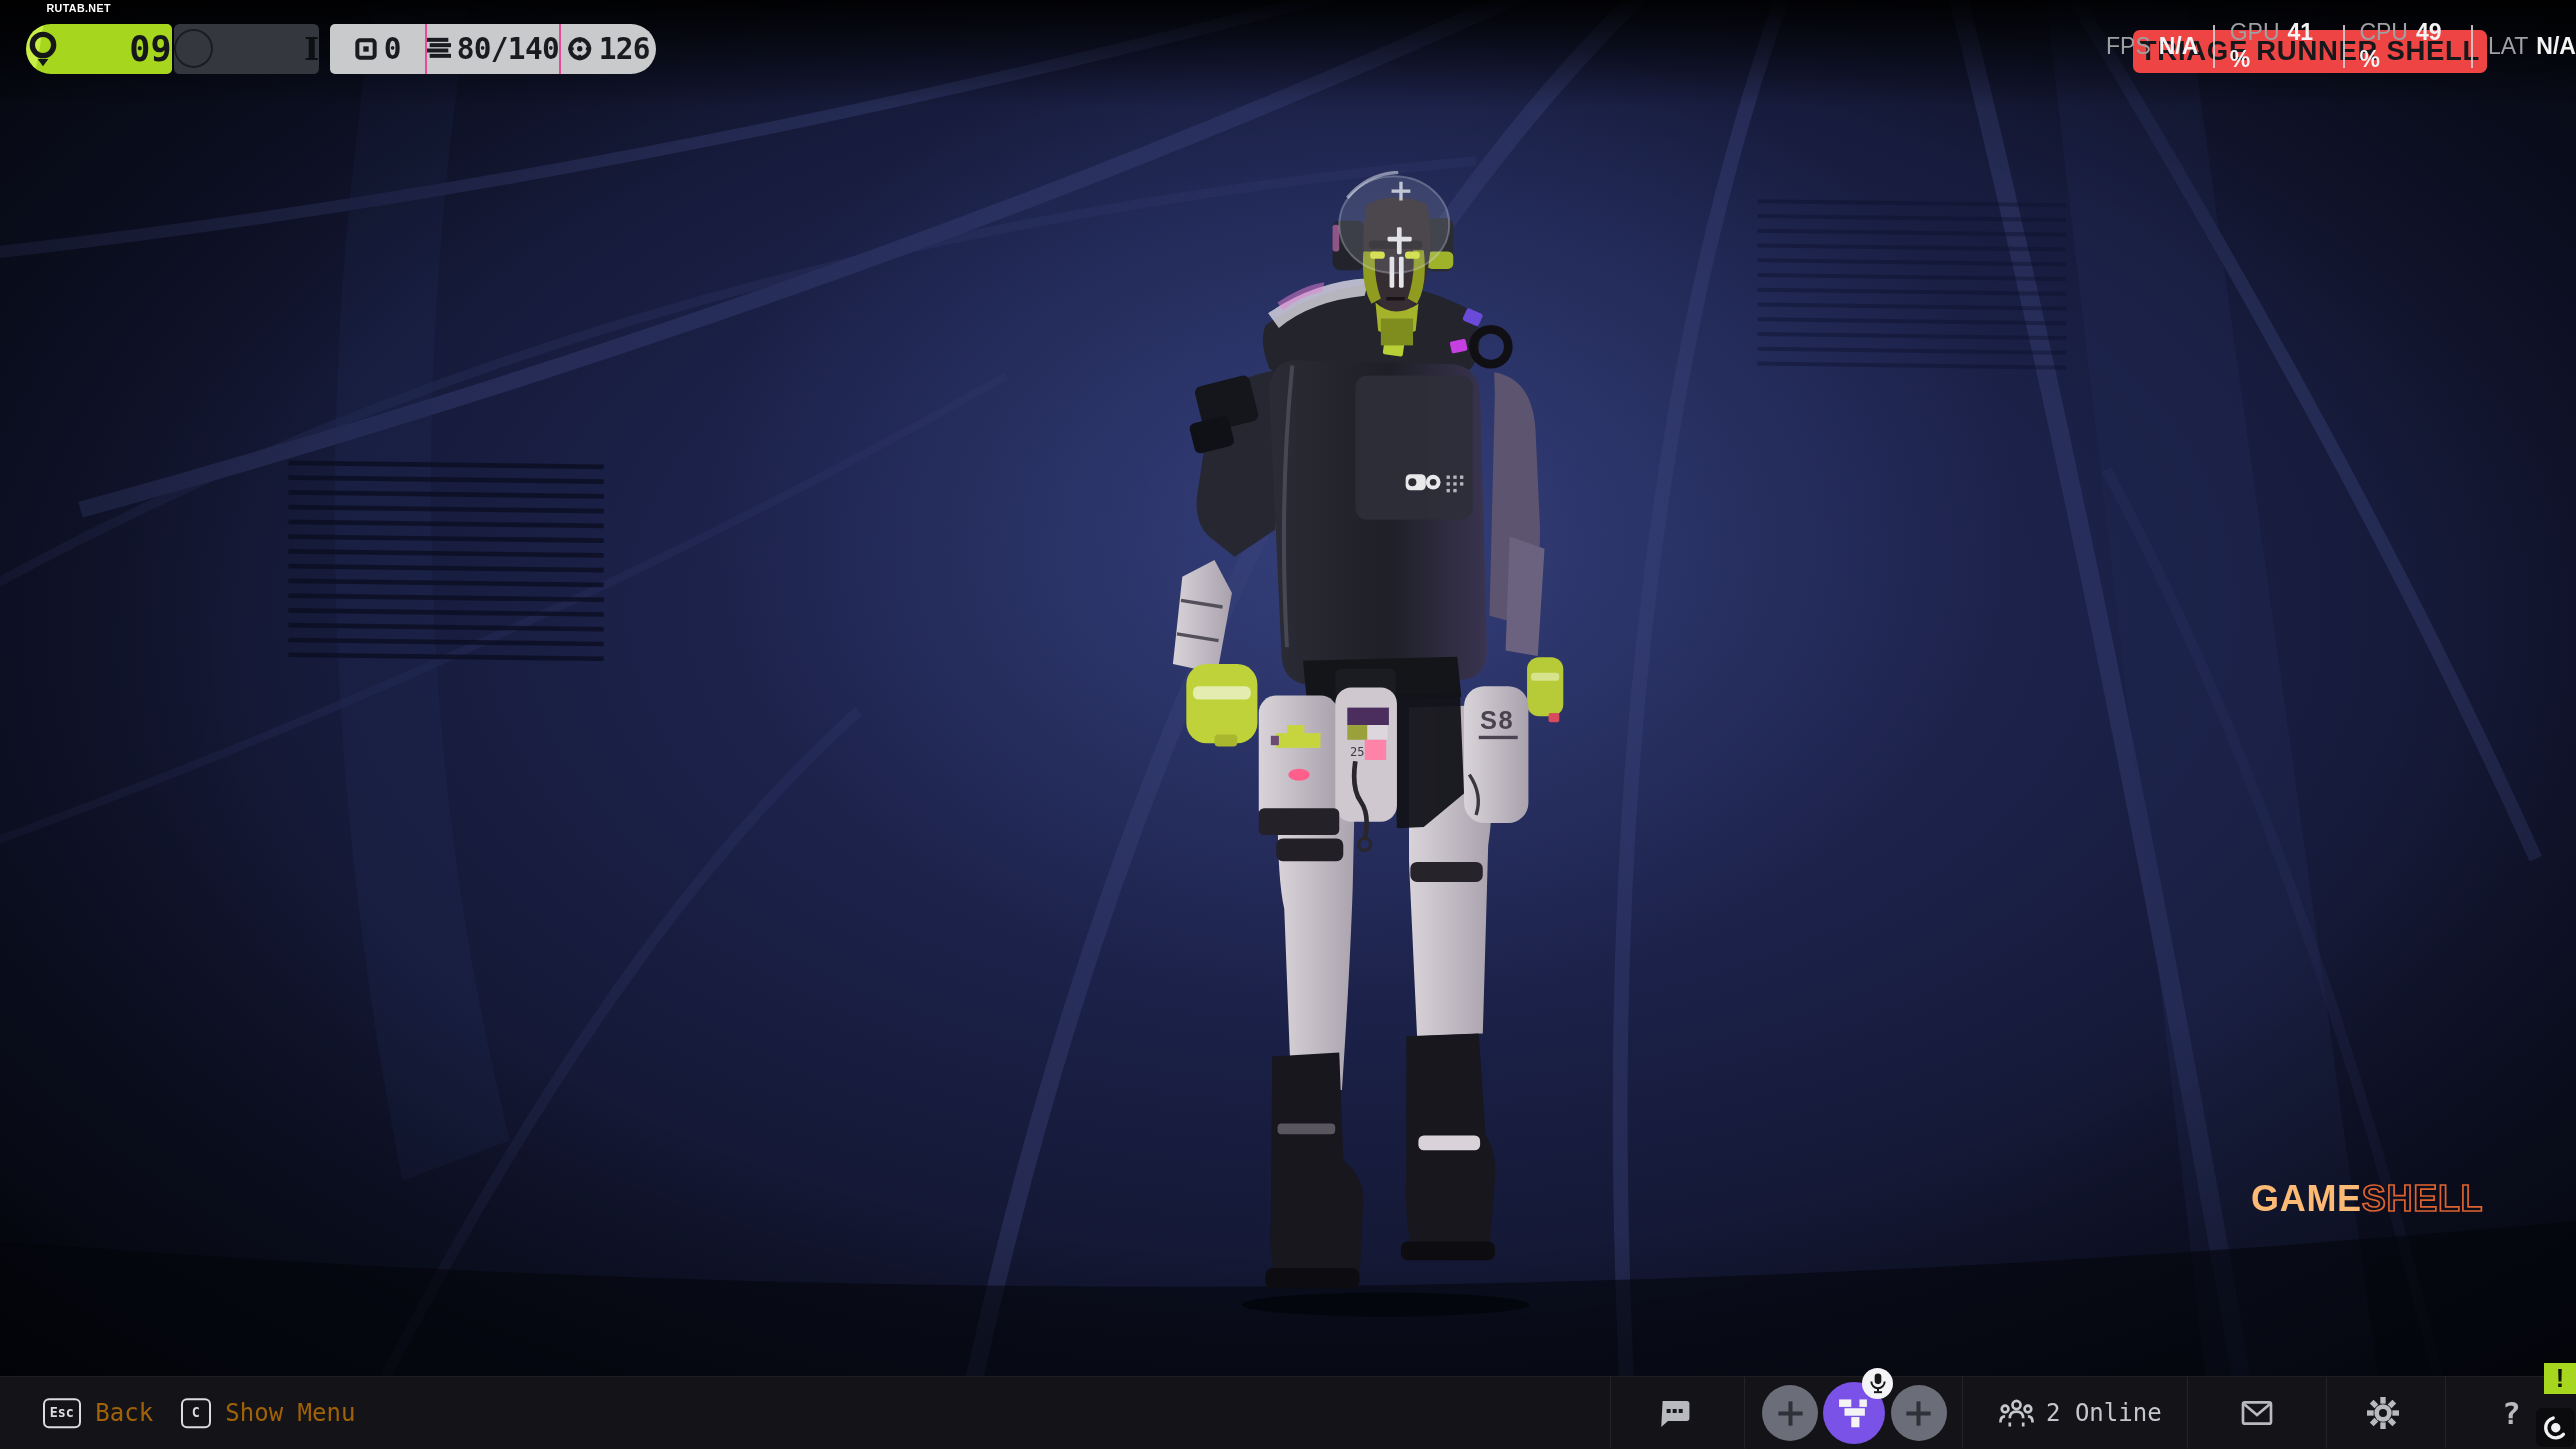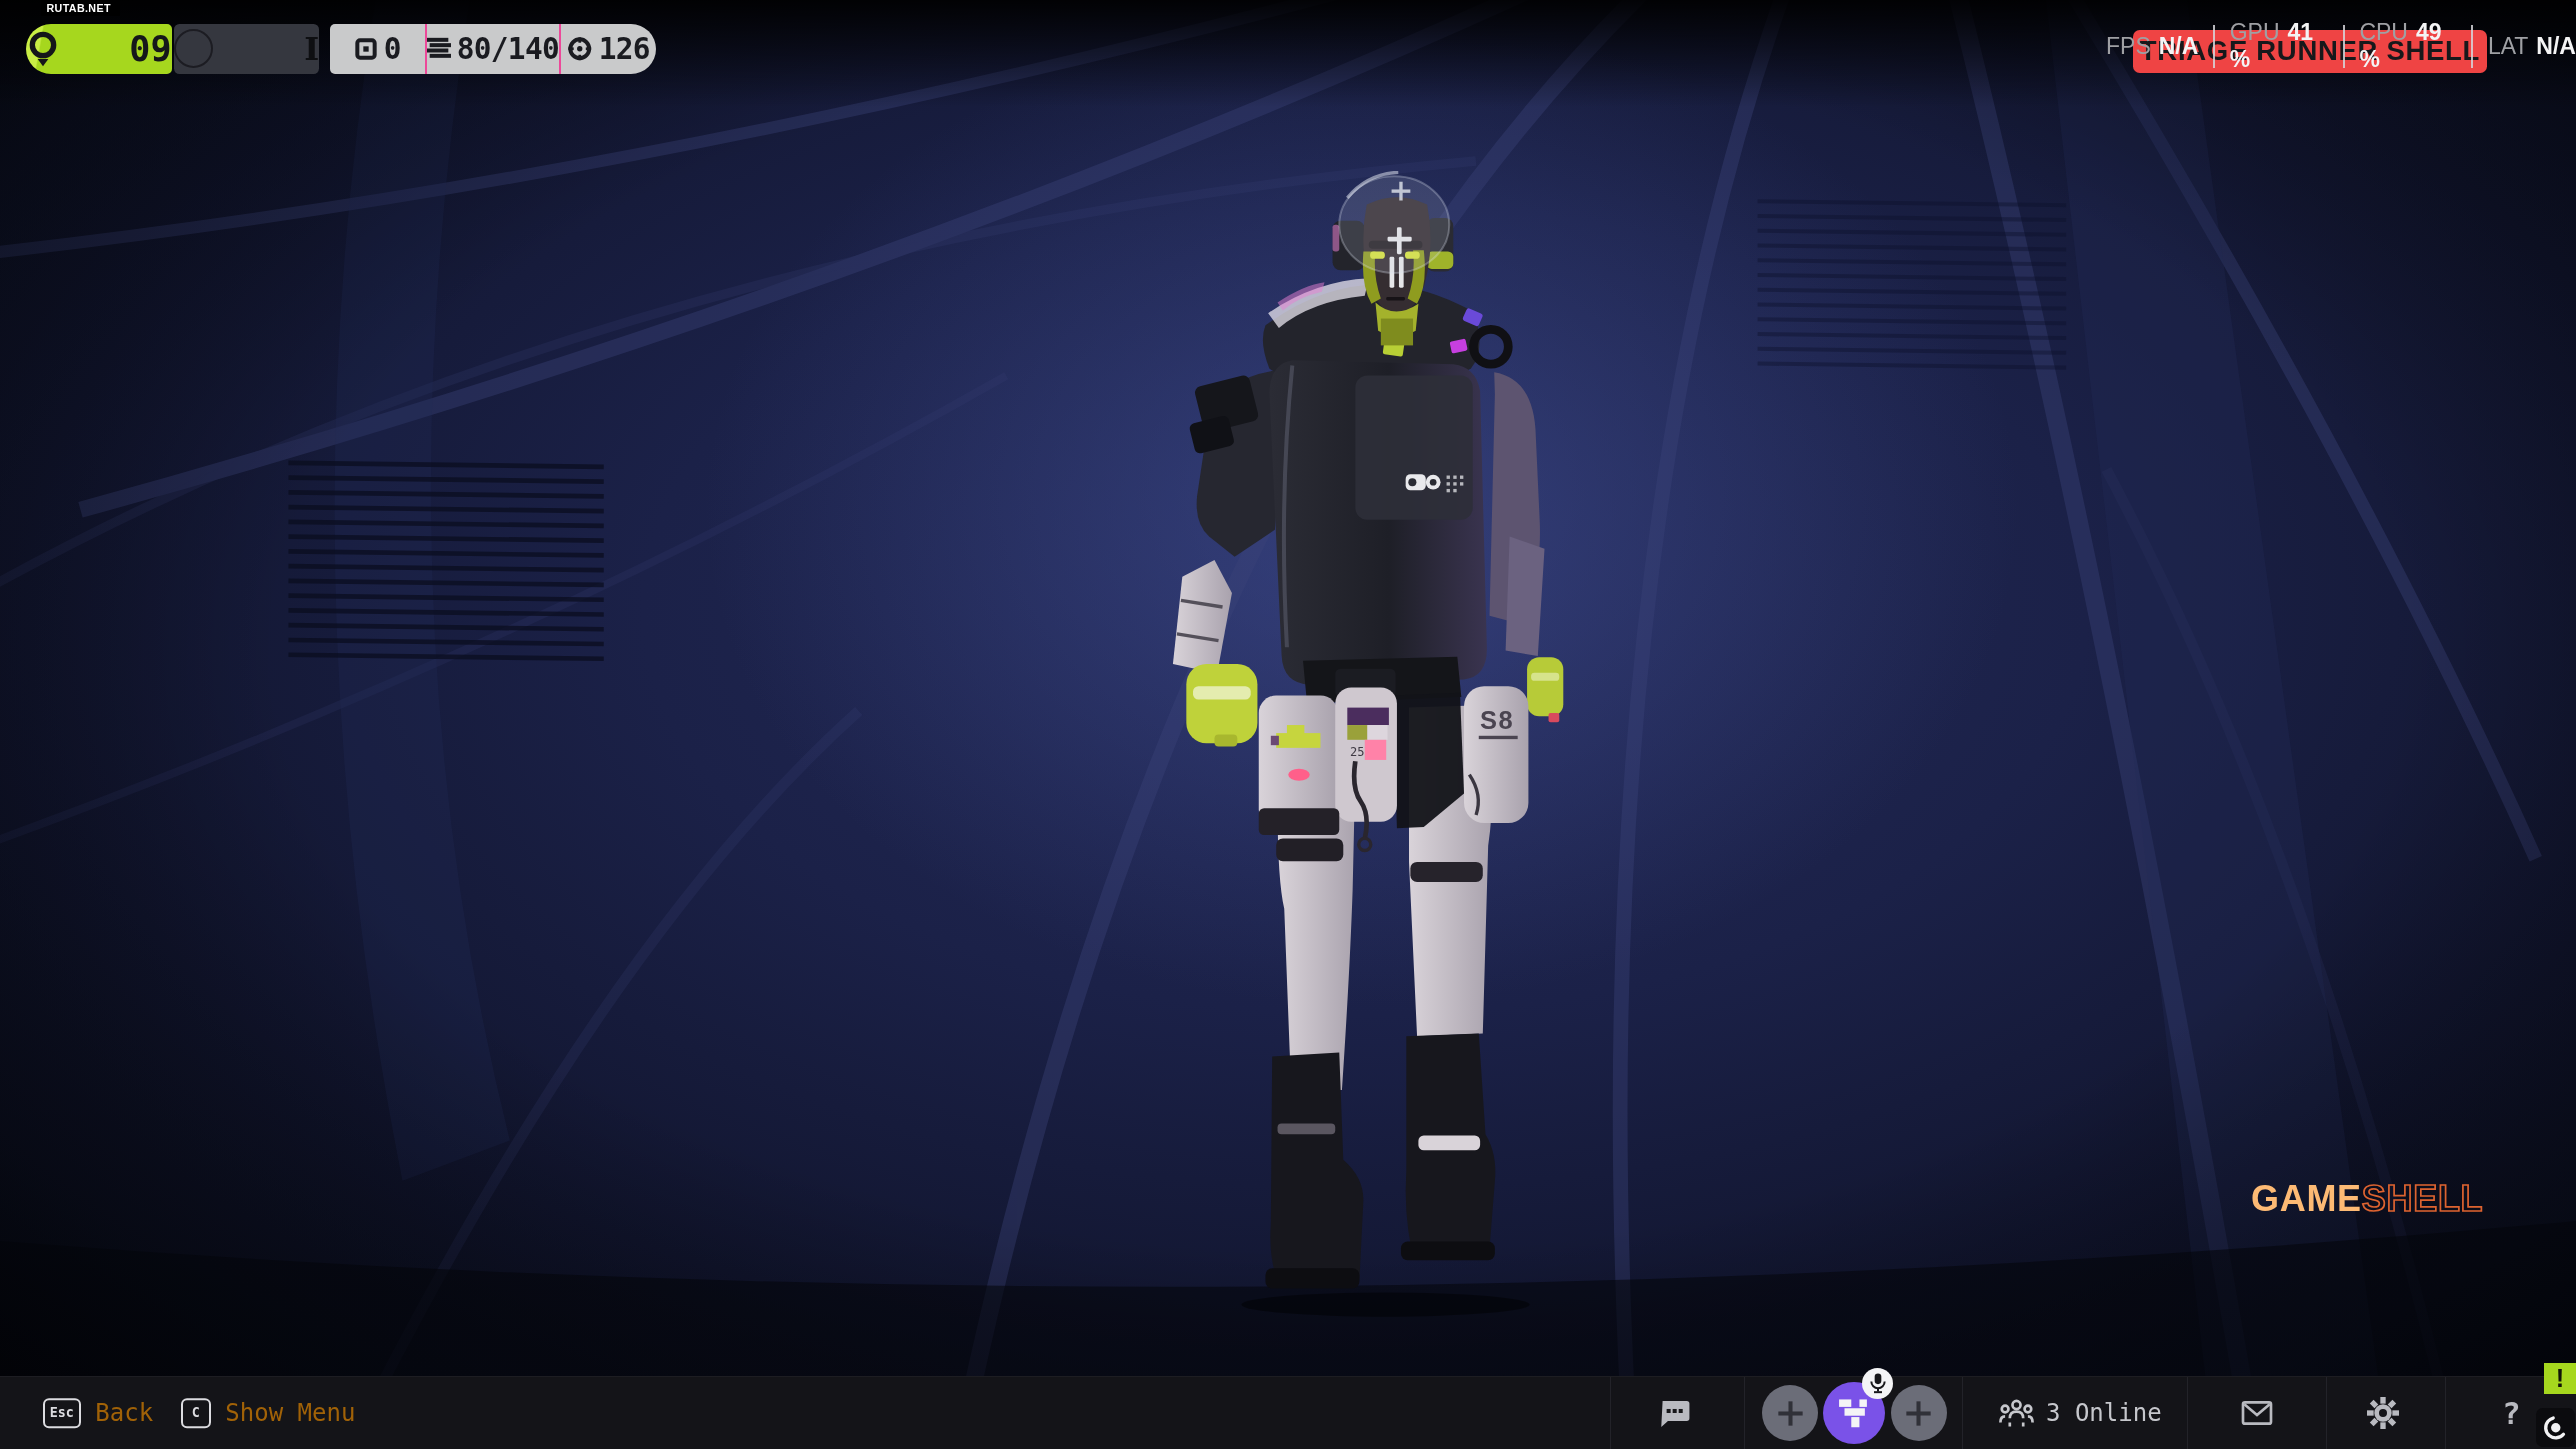--- a/index.html
+++ b/index.html
@@ -420,21 +420,21 @@
           <circle cx="26" cy="10" r="6"></circle>
           <path d="M16,30 q0,-10 10,-10 q10,0 10,10"></path>
           <circle cx="9" cy="16" r="5"></circle>
             <path d="M2,36 q0,-9 7,-9"></path>
           <circle cx="43" cy="16" r="5"></circle>
             <path d="M50,36 q0,-9 -7,-9"></path>
           <line x1="16" y1="36" x2="16" y2="42"></line>
             <line x1="36" y1="36" x2="36" y2="42"></line>
         </g>
       </svg>
-      <span class="online-text">3 Online</span>
+      <span class="online-text">2 Online</span>
     </div>
 
     <div class="bitem" style="left:2241px">
       <svg width="32" height="25.5" viewBox="0 0 48 38">
         <rect x="3" y="3" width="42" height="32" rx="3" fill="none" stroke="#b9bac0" stroke-width="4"></rect>
         <path d="M5,6 L24,22 L43,6" fill="none" stroke="#b9bac0" stroke-width="4"></path>
       </svg>
     </div>
 
     <div class="bitem" style="left:2367px">

